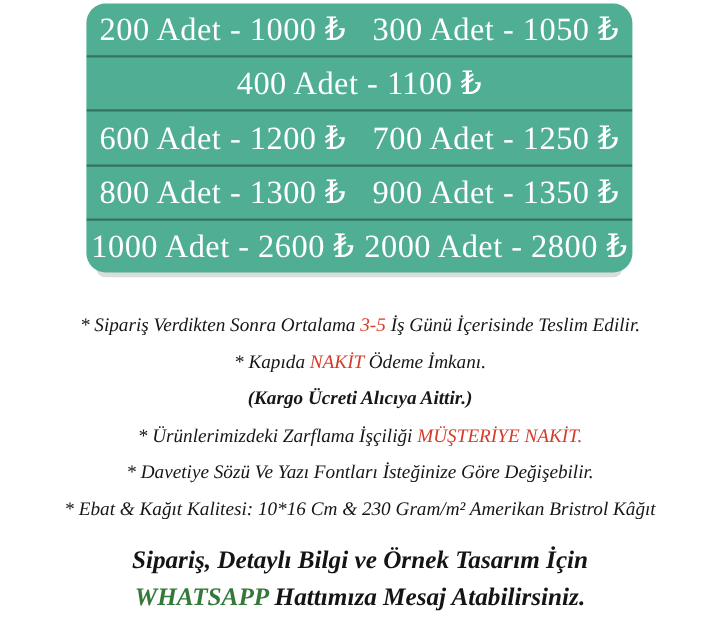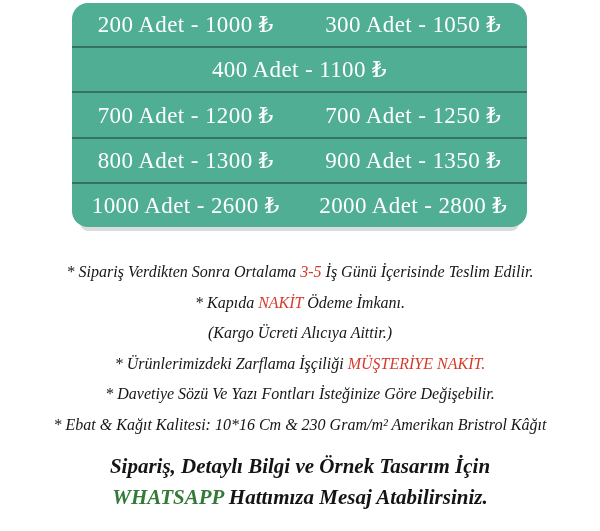--- a/index.html
+++ b/index.html
@@ -36,21 +36,21 @@
   }
   .price-row + .price-row {
     border-top: 2px solid var(--table-divider, rgba(30,55,48,0.5));
   }
   .price-cell {
     flex: 1;
     display: flex;
     align-items: center;
     justify-content: center;
     color: var(--table-text, #ffffff);
-    font-size: 23px;
+    font-size: 27px;
     letter-spacing: 0.4px;
     white-space: nowrap;
   }
 
   
   .notes {
     position: absolute;
     left: 0;
     top: 257px;
     width: 600px;
@@ -58,21 +58,21 @@
     font-style: italic;
     font-size: 16px;
     line-height: 30.5px;
     color: #161616;
   }
   .notes p {
     margin: 0;
     white-space: nowrap;
   }
   .note-bold {
-    font-weight: normal;
+    font-weight: bold;
   }
   .hl-red {
     color: var(--hl-red, #d63b2a);
   }
 
   
   .footer {
     position: absolute;
     left: 0;
     top: 451px;
@@ -99,21 +99,21 @@
 
   <div class="price-table">
     <div class="price-row">
       <div class="price-cell">200 Adet - 1000 ₺</div>
       <div class="price-cell">300 Adet - 1050 ₺</div>
     </div>
     <div class="price-row">
       <div class="price-cell">400 Adet - 1100 ₺</div>
     </div>
     <div class="price-row">
-      <div class="price-cell">700 Adet - 1200 ₺</div>
+      <div class="price-cell">600 Adet - 1200 ₺</div>
       <div class="price-cell">700 Adet - 1250 ₺</div>
     </div>
     <div class="price-row">
       <div class="price-cell">800 Adet - 1300 ₺</div>
       <div class="price-cell">900 Adet - 1350 ₺</div>
     </div>
     <div class="price-row">
       <div class="price-cell">1000 Adet - 2600 ₺</div>
       <div class="price-cell">2000 Adet - 2800 ₺</div>
     </div>

